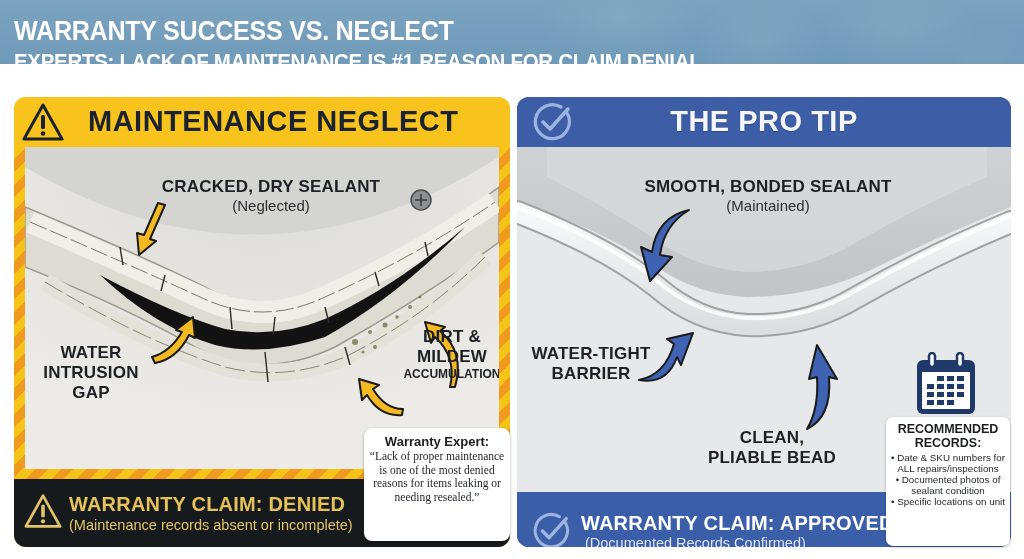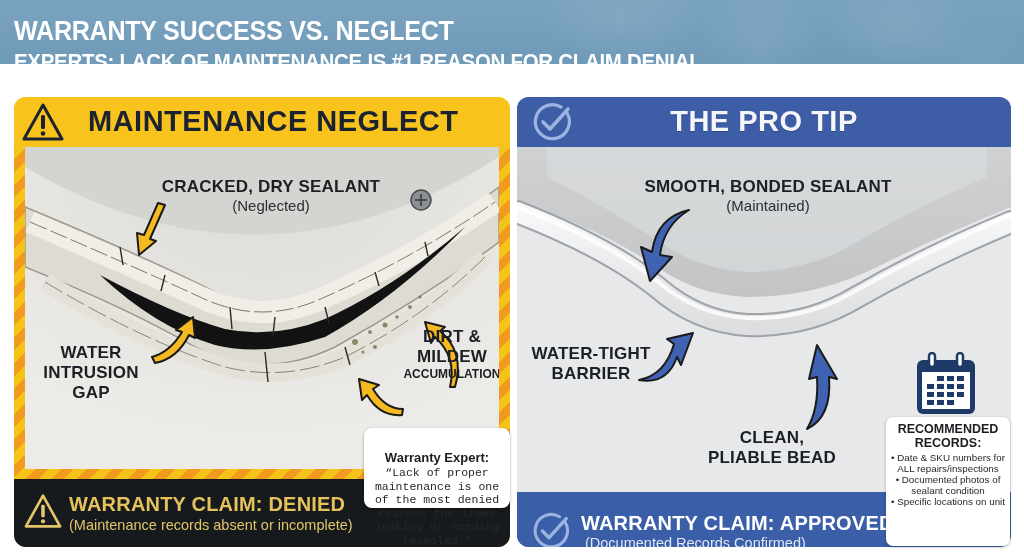--- a/index.html
+++ b/index.html
@@ -94,26 +94,26 @@
       position: absolute; font-family: "Liberation Sans", sans-serif; font-weight: 700; font-size: 20px; letter-spacing: 0.2px;
     }
     .foot-sub { position: absolute; font-family: Liberation Sans, sans-serif; font-size: 14.5px; }
     .panel-left .foot-title { left: 55px; top: 14px; color: #e6c25a; }
     .panel-left .foot-sub { left: 55px; top: 38px; color: #e2c469; }
     .panel-right .foot-title { left: 64px; top: 8px; color: #ffffff; }
     .panel-right .foot-sub { left: 68px; top: 31px; color: #dfe6f4; }
 
     
     .quote-card {
-      position: absolute; left: 364px; top: 428px; width: 146px; height: 80px;
+      position: absolute; left: 364px; top: 428px; width: 146px; height: 113px;
       background: #ffffff; border-radius: 8px; box-shadow: 0 1px 3px rgba(0,0,0,0.35);
-      text-align: center; padding-top: 22px;
+      text-align: center; padding-top: 6px;
     }
     .quote-title { font-family: "Liberation Sans", sans-serif; font-weight: 700; font-size: 13px; color: #1b1d21; line-height: 15px; }
-    .quote-text { font-family: Liberation Mono, monospace; font-size: 11.5px; line-height: 13.5px; color: #25282d; margin-top: 1px; padding: 0 4px; }
+    .quote-text { font-family: Liberation Serif, serif; font-size: 11.5px; line-height: 13.5px; color: #25282d; margin-top: 1px; padding: 0 4px; }
 
     
     .calendar { position: absolute; left: 915px; top: 352px; width: 62px; height: 64px; }
     .records-card {
       position: absolute; left: 886px; top: 417px; width: 124px; height: 129px;
       background: #ffffff; border-radius: 7px; box-shadow: 0 1px 3px rgba(0,0,0,0.3);
       text-align: center; padding-top: 5px;
     }
     .records-title { font-family: "Liberation Sans", sans-serif; font-weight: 700; font-size: 12.5px; line-height: 14px; color: #1b1d21; }
     .records-list { list-style: none; margin-top: 3px; }

